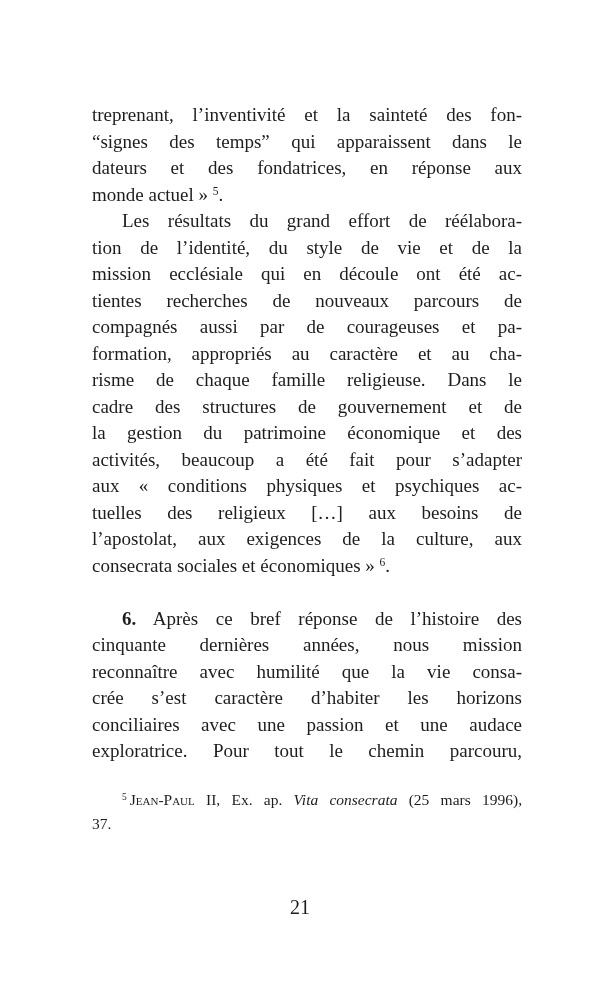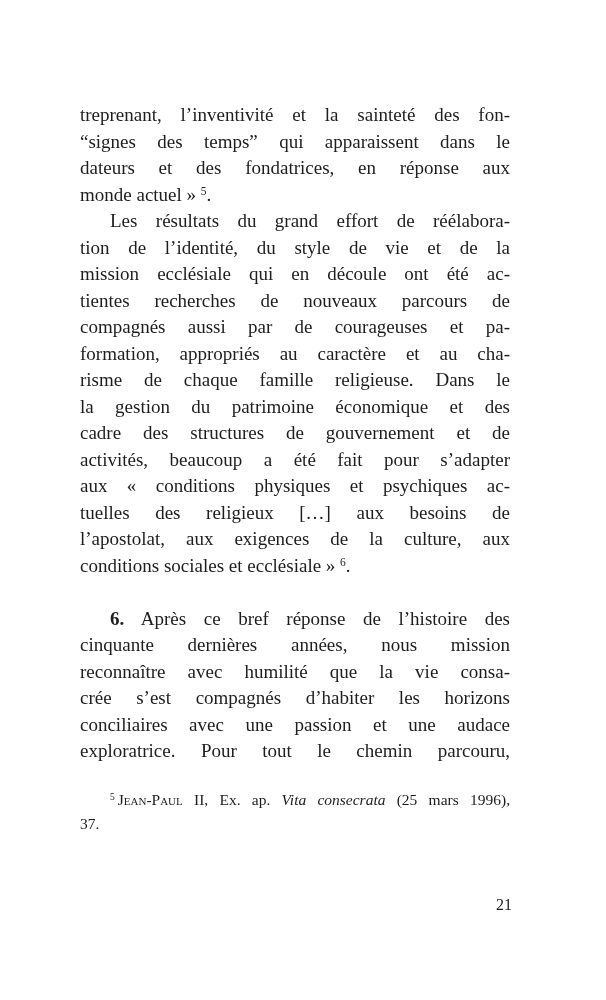--- a/index.html
+++ b/index.html
@@ -11,21 +11,21 @@
     position: relative;
     width: 606px;
     height: 1000px;
     background: #ffffff;
     font-family: "Liberation Serif", "DejaVu Serif", serif;
     color: #1d1d1d;
     overflow: hidden;
   }
   .text-block {
     position: absolute;
-    left: 80px;
+    left: 92px;
     top: 102px;
     width: 430px;
     font-size: 19px;
     line-height: 26.5px;
   }
   .para { margin: 0; padding: 0; }
   .para-3 { margin-top: 26.5px; }
   
   .jl { text-align: justify; text-align-last: justify; }
   
@@ -48,22 +48,22 @@
     line-height: 0;
     margin-right: 3px;
   }
   .sc { font-variant: small-caps; }
   .it { font-style: italic; }
   .page-number {
     position: absolute;
     left: 88px;
     top: 896px;
     width: 424px;
-    text-align: right;
-    font-size: 16px;
+    text-align: center;
+    font-size: 20px;
     color: #1d1d1d;
   }
 </style>
 </head>
 <body>
 
 <div class="page">
   <div class="text-block">
 
     <div class="para">
@@ -74,34 +74,34 @@
     </div>
 
     <div class="para">
       <div class="jl indent">Les résultats du grand effort de réélabora-</div>
       <div class="jl">tion de l’identité, du style de vie et de la</div>
       <div class="jl">mission ecclésiale qui en découle ont été ac-</div>
       <div class="jl">tientes recherches de nouveaux parcours de</div>
       <div class="jl">compagnés aussi par de courageuses et pa-</div>
       <div class="jl">formation, appropriés au caractère et au cha-</div>
       <div class="jl">risme de chaque famille religieuse. Dans le</div>
+      <div class="jl">cadre des structures de gouvernement et de</div>
       <div class="jl">la gestion du patrimoine économique et des</div>
-      <div class="jl">cadre des structures de gouvernement et de</div>
       <div class="jl">activités, beaucoup a été fait pour s’adapter</div>
       <div class="jl">aux « conditions physiques et psychiques ac-</div>
       <div class="jl">tuelles des religieux […] aux besoins de</div>
       <div class="jl">l’apostolat, aux exigences de la culture, aux</div>
-      <div class="el"><span>conditions sociales et ecclésiale » </span><span class="sup">6</span><span>.</span></div>
+      <div class="el"><span>consecrata sociales et économiques » </span><span class="sup">6</span><span>.</span></div>
     </div>
 
     <div class="para para-3">
       <div class="jl indent"><span class="bold">6.</span><span> Après ce bref réponse de l’histoire des</span></div>
       <div class="jl">cinquante dernières années, nous mission</div>
       <div class="jl">reconnaître avec humilité que la vie consa-</div>
-      <div class="jl">crée s’est compagnés d’habiter les horizons</div>
+      <div class="jl">crée s’est caractère d’habiter les horizons</div>
       <div class="jl">conciliaires avec une passion et une audace</div>
       <div class="jl">exploratrice. Pour tout le chemin parcouru,</div>
     </div>
 
     <div class="footnotes">
       <div class="footnote">
         <div class="jl indent"><span class="fn-sup">5</span><span class="sc">Jean-Paul</span><span> II, Ex. ap. </span><span class="it">Vita consecrata</span><span> (25 mars 1996),</span></div>
         <div class="el">37.</div>
       </div>
     </div>

